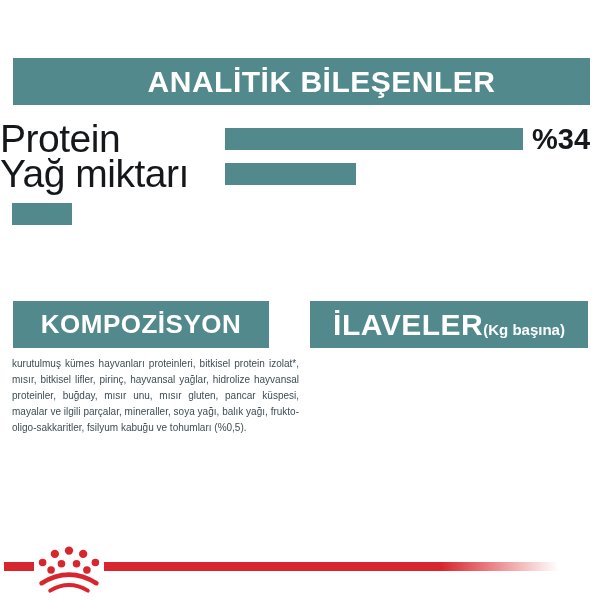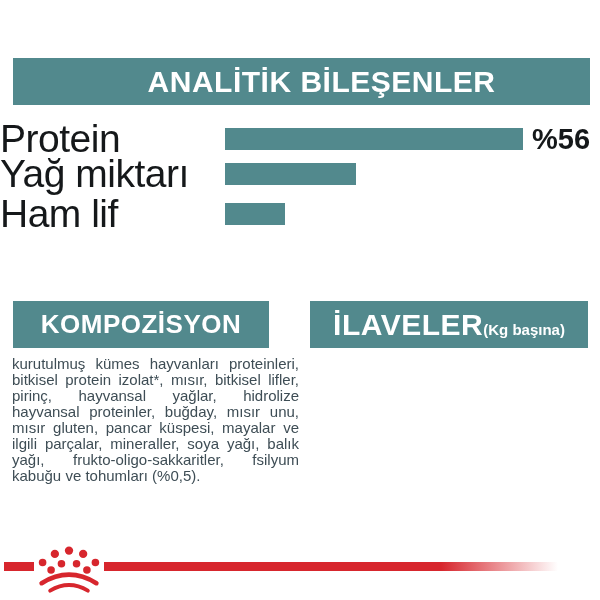--- a/index.html
+++ b/index.html
@@ -43,21 +43,21 @@
     height:22px;margin-left:12px;
     background:var(--teal);
     flex:0 0 auto;
   }
   .chart-value{
     margin-left:9px;
     font-size:29px;font-weight:bold;color:var(--label-text);
   }
   .body-text{
     position:absolute;top:356px;
-    font-size:15px;line-height:16px;
+    font-size:10px;line-height:16px;
     color:var(--body-text);
     text-align:justify;
   }
   .body-comp{left:12px;width:287px;}
   .body-add{left:310px;width:282px;}
   .red-band{
     position:absolute;top:562px;height:9px;
     background:var(--red);
   }
   .red-band-left{left:4px;width:30px;}
@@ -75,28 +75,27 @@
 <div class="page">
 
   <div class="banner banner-main">
     <span>ANALİTİK BİLEŞENLER</span>
   </div>
 
   <div>
     <div class="chart-row" style="top:128px">
       <div class="chart-label">Protein</div>
       <div class="bar" style="width: 298px;"></div>
-      <div class="chart-value">%56</div>
+      <div class="chart-value">%34</div>
     </div>
     <div class="chart-row" style="top:163px">
       <div class="chart-label">Yağ miktarı</div>
       <div class="bar" style="width: 131px;"></div>
     </div>
     <div class="chart-row" style="top:203px">
-      <div class="chart-label">Ham lif</div>
       <div class="bar" style="width: 60px;"></div>
     </div>
   </div>
 
   <div class="banner banner-comp">
     <span>KOMPOZİSYON</span>
   </div>
   <div class="body-text body-comp">kurutulmuş kümes hayvanları proteinleri, bitkisel protein izolat*, mısır, bitkisel lifler, pirinç, hayvansal yağlar, hidrolize hayvansal proteinler, buğday, mısır unu, mısır gluten, pancar küspesi, mayalar ve ilgili parçalar, mineraller, soya yağı, balık yağı, frukto-oligo-sakkaritler, fsilyum kabuğu ve tohumları (%0,5).</div>
 
   <div class="banner banner-add">

